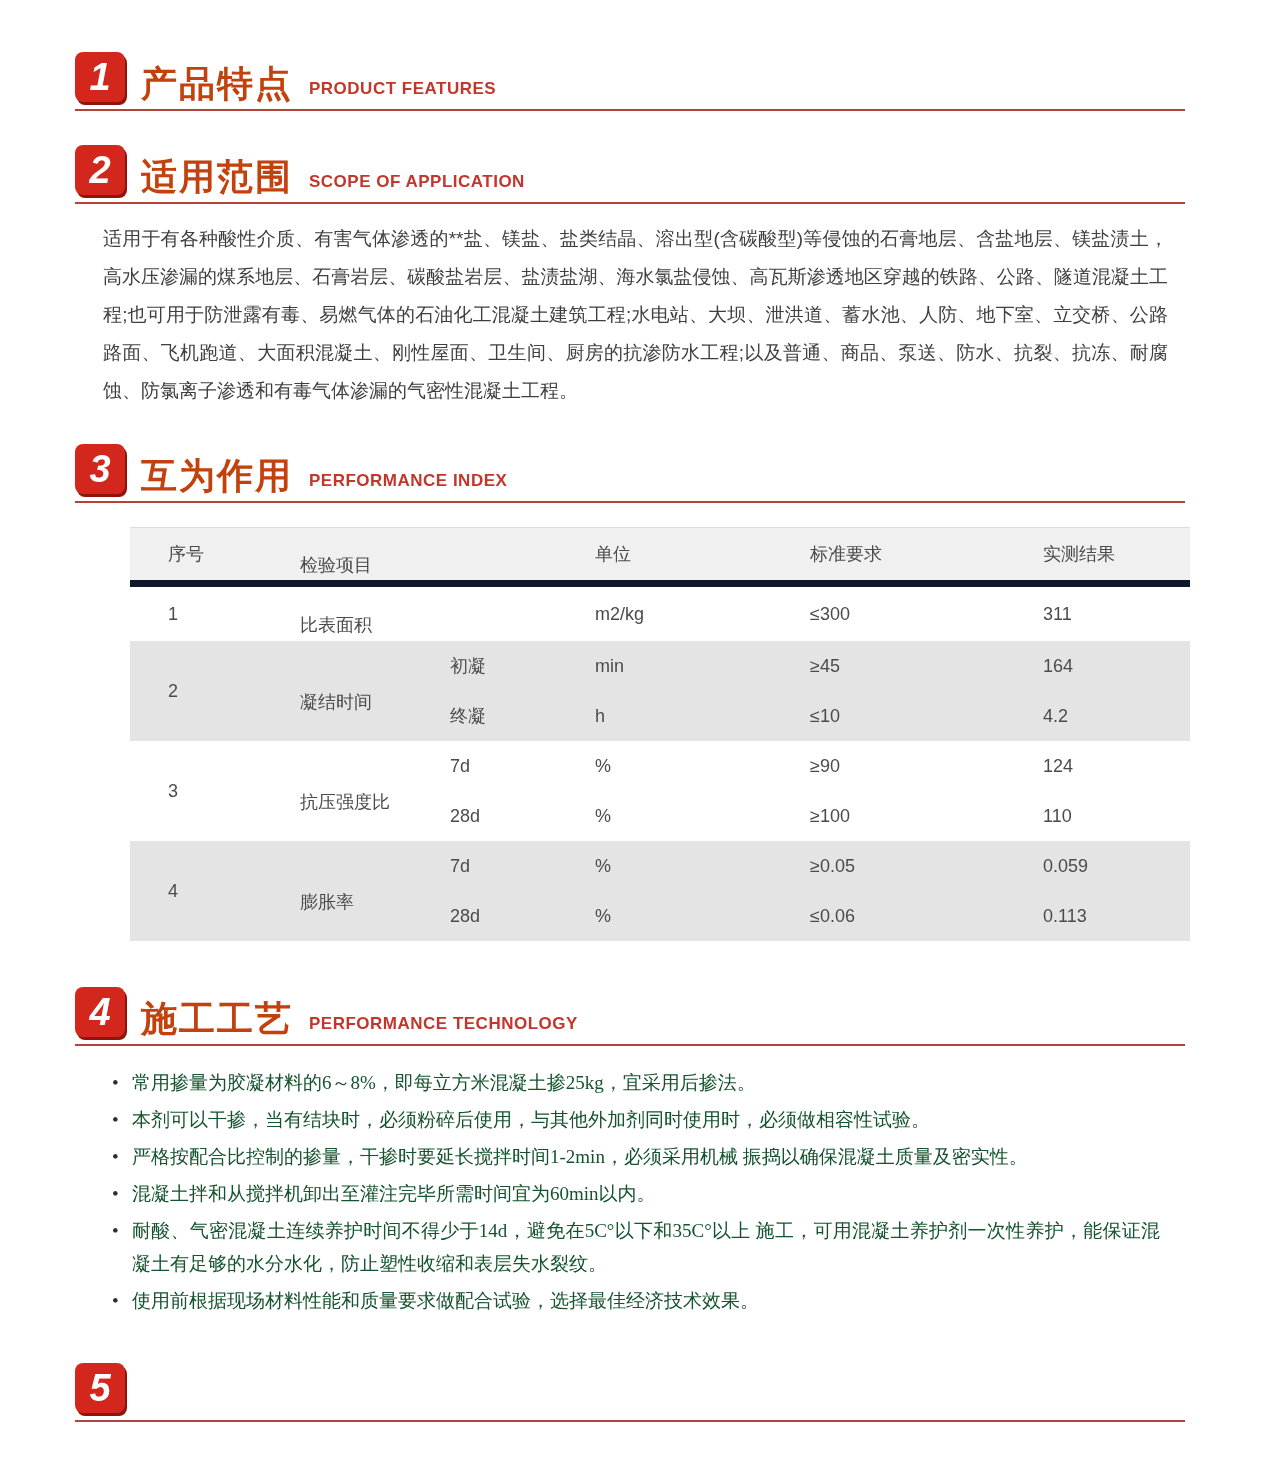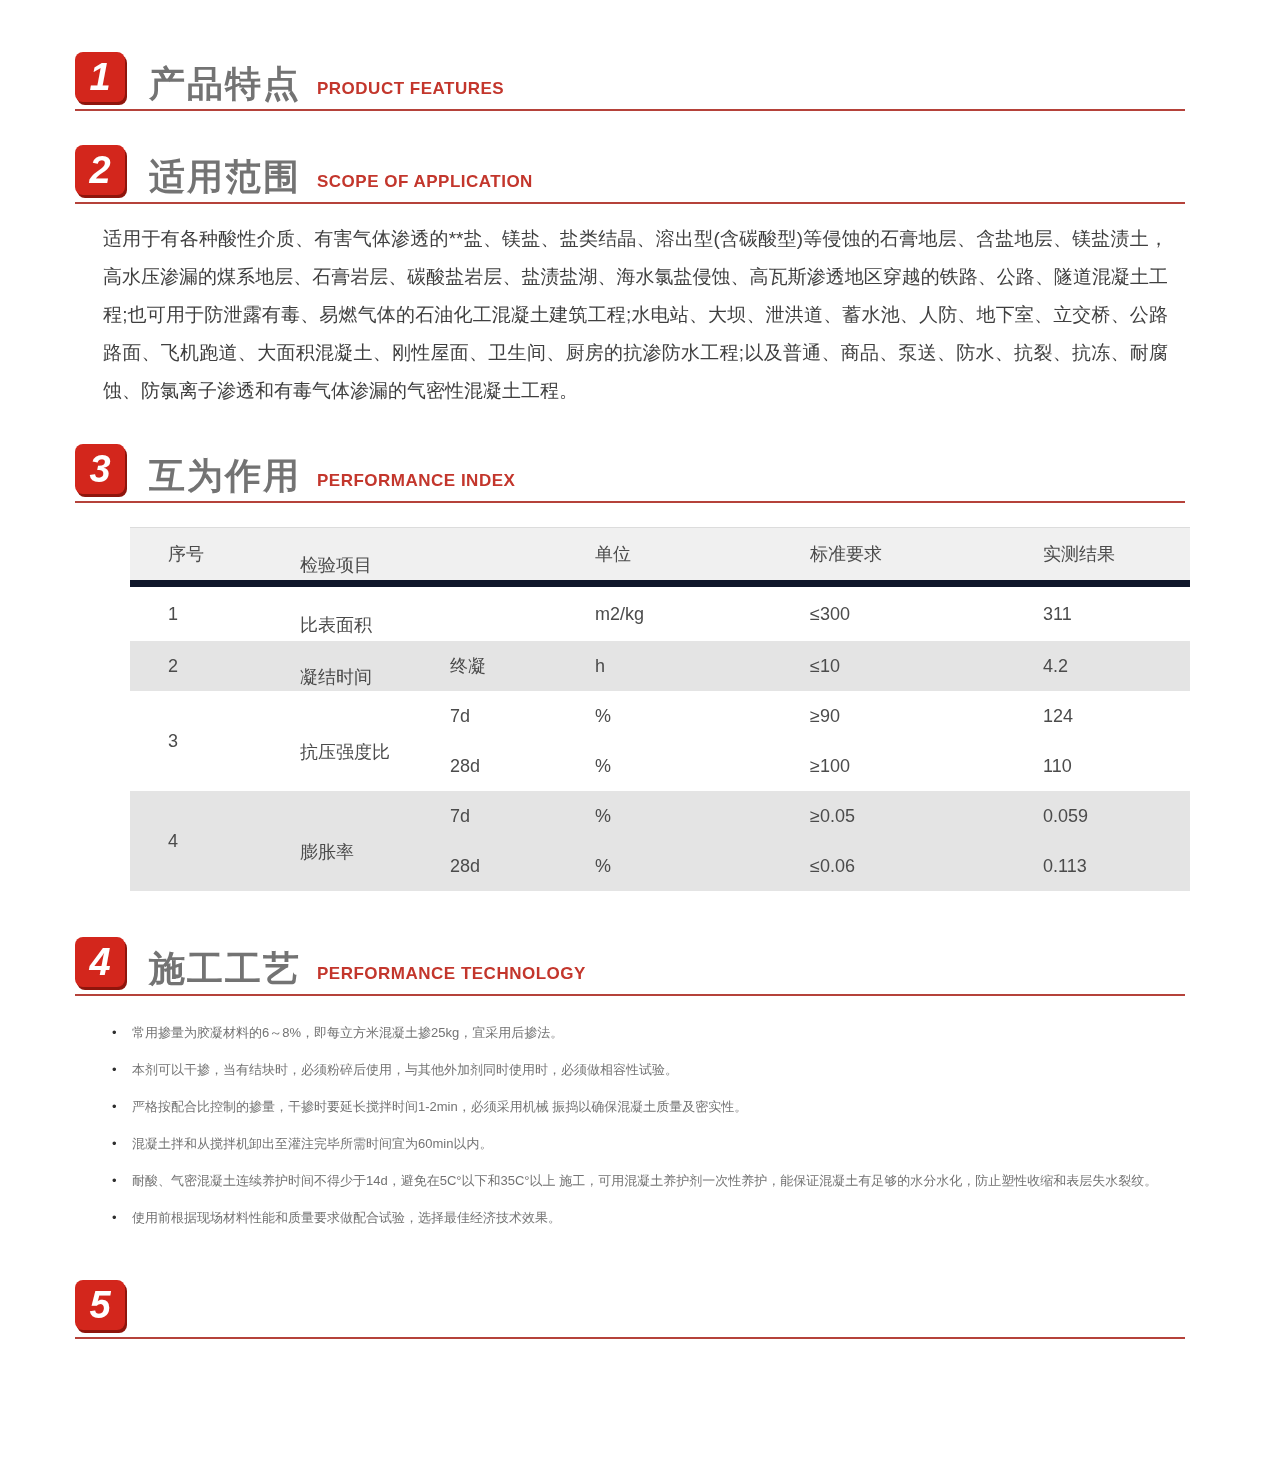--- a/index.html
+++ b/index.html
@@ -17,33 +17,34 @@
     border-bottom: 2px solid #b5423a;
     padding-bottom: 7px;
   }
   .badge {
     width: 50px; height: 50px; flex: 0 0 50px;
     background: #d3261c; border-radius: 8px;
     color: #ffffff; font-size: 38px; font-weight: bold; font-style: italic;
     display: flex; align-items: center; justify-content: center;
     box-shadow: 2px 3px 0 #8f150c;
   }
-  .t-zh { color: #737373; font-size: 36px; font-weight: bold; letter-spacing: 2px; line-height: 1; margin-left: 8px; }
+  .t-zh { color: #c2410c; font-size: 36px; font-weight: bold; letter-spacing: 2px; line-height: 1; }
   .t-en { color: #c3362c; font-size: 17px; font-weight: bold; margin-bottom: 3px; letter-spacing: .5px; }
 
   
   .para {
     margin: 16px 0 0 28px; width: 1065px;
     font-size: 19px; line-height: 38px; text-align: justify; color: #3f3f3f;
   }
   .bullets { list-style: none; margin: 20px 0 0 35px; width: 1050px; }
   .bullets li {
     position: relative; padding-left: 22px;
-    font-size: 13px; line-height: 33px; color: #737373; margin-bottom: 4px;
+    font-size: 19px; line-height: 33px; color: #14532d; margin-bottom: 4px;
     text-align: justify;
+    font-family: Liberation Serif, serif;
   }
   .bullets li::before { content: "•"; position: absolute; left: 2px; top: 0; color: #2e2e2e; }
 
   
   .section { margin-top: 34px; }
   .section:first-child { margin-top: 0; }
   .section-gap-lg { margin-top: 46px; }
 
   
   .ptable { width: 1060px; margin: 24px 0 0 55px; font-size: 18px; color: #4b4b4b; }
@@ -112,20 +113,26 @@
             <div class="c6">311</div>
           </div>
         </div>
       </div>
 
       <div class="tgroup gray">
         <div class="c1">2</div>
         <div class="c2">凝结时间</div>
         <div class="sub">
           <div class="srow">
+            <div class="c3">初凝</div>
+            <div class="c4">min</div>
+            <div class="c5">≥45</div>
+            <div class="c6">164</div>
+          </div>
+          <div class="srow">
             <div class="c3">终凝</div>
             <div class="c4">h</div>
             <div class="c5">≤10</div>
             <div class="c6">4.2</div>
           </div>
         </div>
       </div>
 
       <div class="tgroup">
         <div class="c1">3</div>

